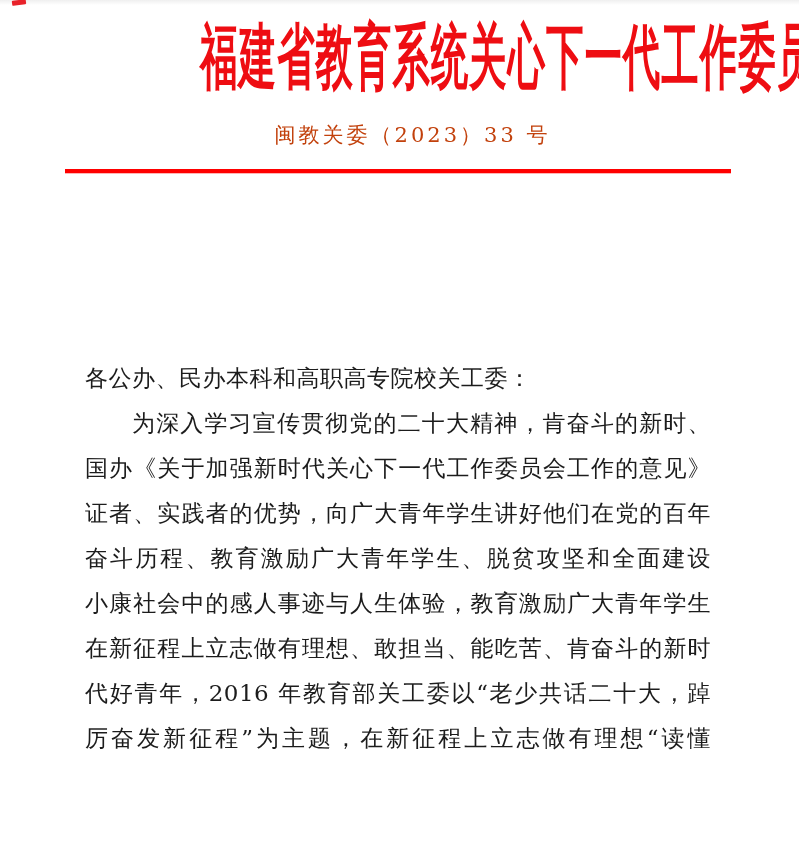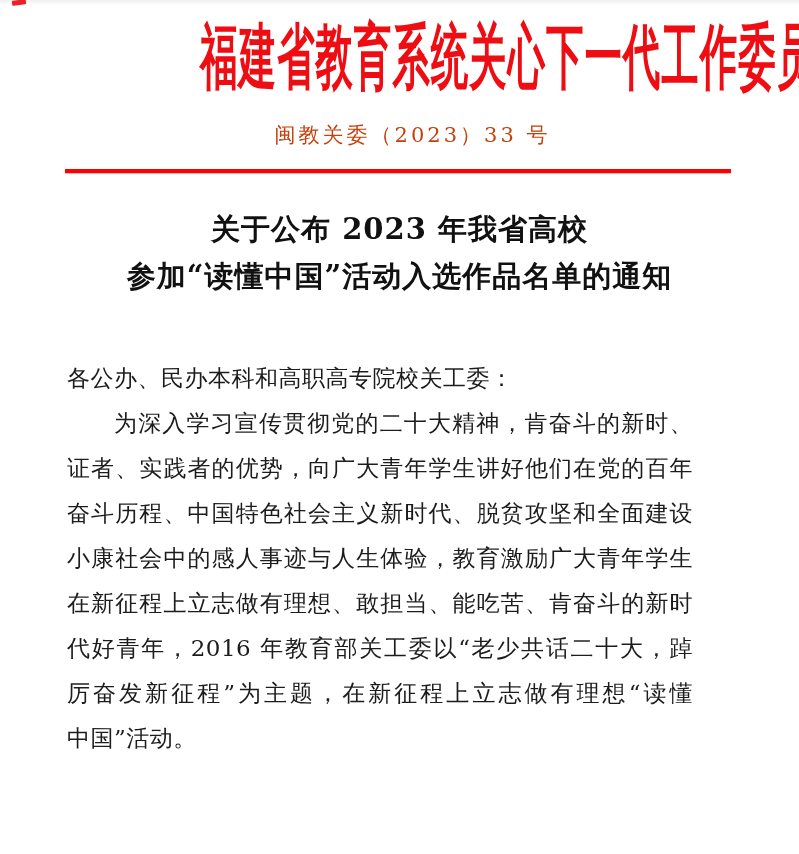--- a/index.html
+++ b/index.html
@@ -78,21 +78,21 @@
     text-align: center;
     font-size: 29px;
     font-weight: 600;
     color: #111111;
     line-height: 47px;
     letter-spacing: 1px;
   }
   .body-text {
     position: absolute;
     top: 356px;
-    left: 67px;
+    left: 85px;
     width: 626px;
     font-size: 23px;
     color: #1c1c1c;
     line-height: 45px;
     letter-spacing: 0.5px;
   }
   .body-line {
     height: 45px;
     overflow: hidden;
     text-align: justify;
@@ -115,30 +115,26 @@
   <div class="red-fragment"></div>
 
   <div class="header-title-wrap">
     <span class="header-title">福建省教育系统关心下一代工作委员会</span>
   </div>
 
   <div class="doc-number">闽教关委（2023）33 号</div>
 
   <div class="red-divider"></div>
 
-  <div class="doc-title">
-    <div>关于公布 2023 年我省高校</div>
-    <div>参加“读懂中国”活动入选作品名单的通知</div>
-  </div>
 
   <div class="body-text">
     <div class="body-line align-left">各公办、民办本科和高职高专院校关工委：</div>
     <div class="body-line indented">为深入学习宣传贯彻党的二十大精神，肯奋斗的新时、</div>
+    <div class="body-line">国办《关于加强新时代关心下一代工作委员会工作的意见》</div>
     <div class="body-line">证者、实践者的优势，向广大青年学生讲好他们在党的百年</div>
-    <div class="body-line">奋斗历程、中国特色社会主义新时代、脱贫攻坚和全面建设</div>
+    <div class="body-line">奋斗历程、教育激励广大青年学生、脱贫攻坚和全面建设</div>
     <div class="body-line">小康社会中的感人事迹与人生体验，教育激励广大青年学生</div>
     <div class="body-line">在新征程上立志做有理想、敢担当、能吃苦、肯奋斗的新时</div>
     <div class="body-line">代好青年，2016 年教育部关工委以“老少共话二十大，踔</div>
     <div class="body-line">厉奋发新征程”为主题，在新征程上立志做有理想“读懂</div>
-    <div class="body-line align-left">中国”活动。</div>
   </div>
 
 </div>
 
 </body></html>

